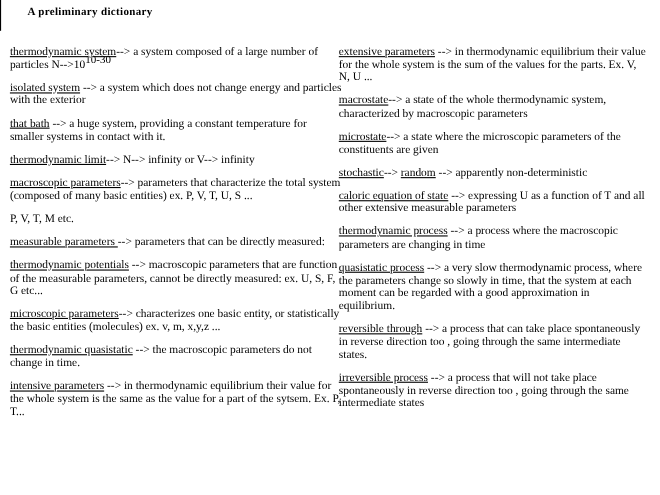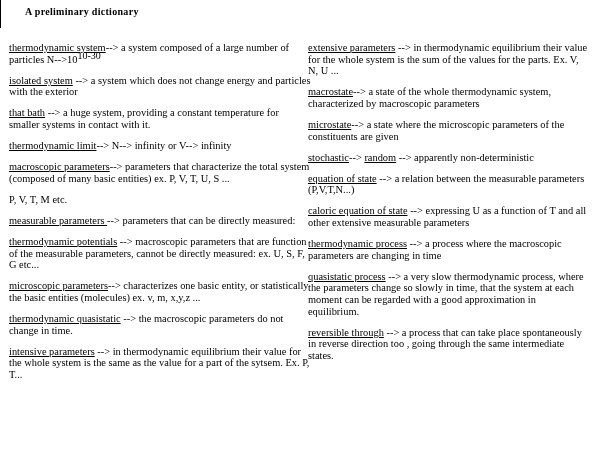--- a/index.html
+++ b/index.html
@@ -73,19 +73,19 @@
       <p class="entry"><span class="term">thermodynamic potentials</span><span> --&gt; macroscopic parameters that are function of the measurable parameters, cannot be directly measured: ex. U, S, F, G etc...</span></p>
       <p class="entry"><span class="term">microscopic parameters</span><span>--&gt; characterizes one basic entity, or statistically the basic entities (molecules) ex. v, m, x,y,z ...</span></p>
       <p class="entry"><span class="term">thermodynamic quasistatic</span><span> --&gt; the macroscopic parameters do not change in time.</span></p>
       <p class="entry"><span class="term">intensive parameters</span><span> --&gt; in thermodynamic equilibrium their value for the whole system is the same as the value for a part of the sytsem. Ex. P, T...</span></p>
     </div>
   <div class="col col-right">
       <p class="entry"><span class="term">extensive parameters</span><span> --&gt; in thermodynamic equilibrium their value for the whole system is the sum of the values for the parts. Ex. V, N, U ...</span></p>
       <p class="entry"><span class="term">macrostate</span><span>--&gt; a state of the whole thermodynamic system, characterized by macroscopic parameters</span></p>
       <p class="entry"><span class="term">microstate</span><span>--&gt; a state where the microscopic parameters of the constituents are given</span></p>
       <p class="entry"><span class="term">stochastic</span><span>--&gt; </span><span class="term">random</span><span> --&gt; apparently non-deterministic</span></p>
-      <p class="entry"><span class="term">equation of state</span><span> --&gt; a relation between the measurable parameters (P,V,T,N...)</span></p>
       <p class="entry"><span class="term">caloric equation of state</span><span> --&gt; expressing U as a function of T and all other extensive measurable parameters</span></p>
       <p class="entry"><span class="term">thermodynamic process</span><span> --&gt; a process where the macroscopic parameters are changing in time</span></p>
       <p class="entry"><span class="term">quasistatic process</span><span> --&gt; a very slow thermodynamic process, where the parameters change so slowly in time, that the system at each moment can be regarded with a good approximation in equilibrium.</span></p>
       <p class="entry"><span class="term">reversible through</span><span> --&gt; a process that can take place spontaneously in reverse direction too , going through the same intermediate states.</span></p>
+      <p class="entry"><span class="term">irreversible process</span><span> --&gt; a process that will not take place spontaneously in reverse direction too , going through the same intermediate states</span></p>
     </div>
 </div>
 
 </body></html>

